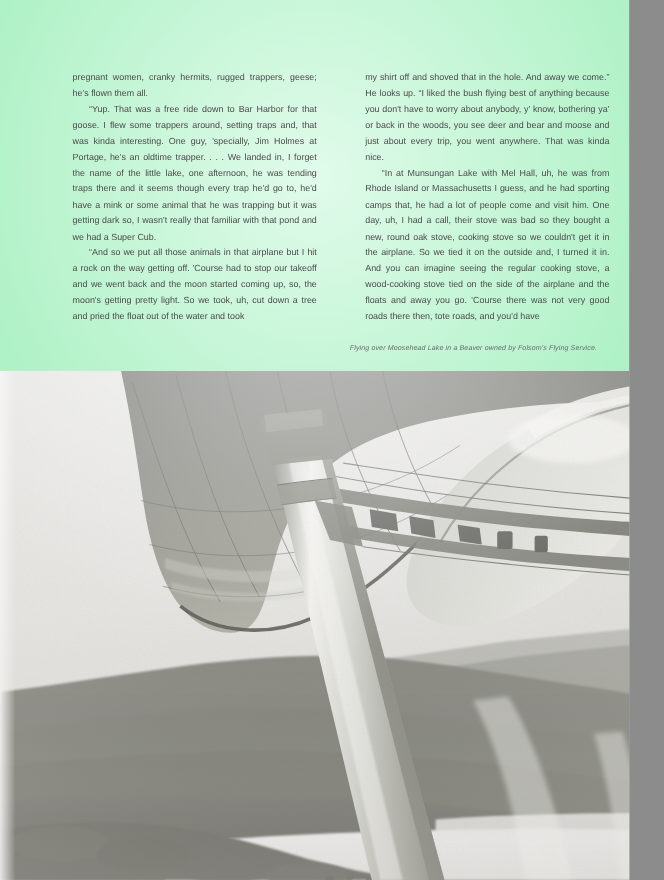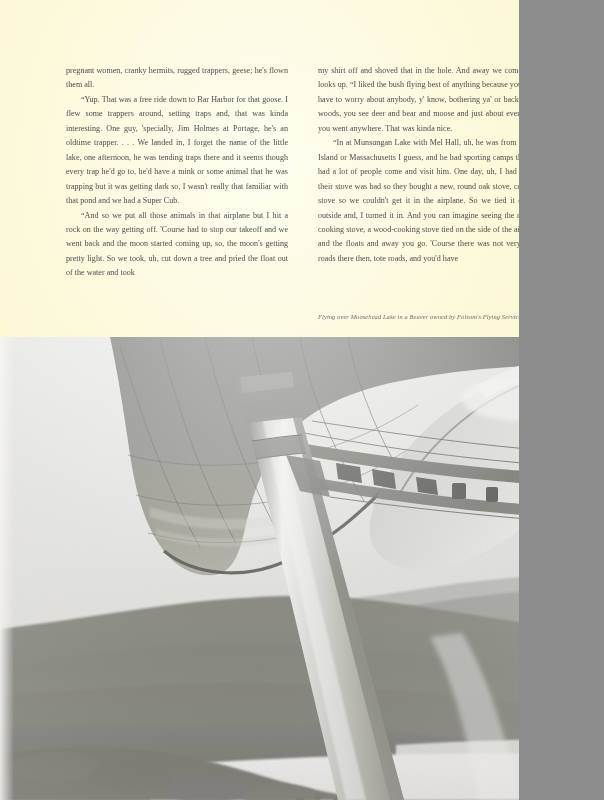--- a/index.html
+++ b/index.html
@@ -3,25 +3,25 @@
 <meta charset="utf-8">
 <title>Book Page</title>
 <style>
   html, body {
     margin: 0;
     padding: 0;
     background: #8c8c8c;
   }
   .page {
     position: relative;
-    width: 519px;
+    width: 572px;
     height: 800px;
     overflow: hidden;
-    background: #fef9c3;
-    font-family: Liberation Serif, serif;
+    background: #86efac;
+    font-family: Liberation Sans, sans-serif;
   }
 
   
   .paper-tone {
     position: absolute;
     inset: 0;
     background:
       radial-gradient(120% 90% at 50% 20%, rgba(255,255,255,0.75) 0%, rgba(240,238,235,0.25) 60%, rgba(226,224,220,0.45) 100%);
     pointer-events: none;
     z-index: 2;
@@ -40,21 +40,21 @@
     top: 64px;
     width: 222px;
     color: #4b4b4d;
     font-size: 8.1px;
     line-height: 14.45px;
     text-align: justify;
     text-justify: inter-word;
     -webkit-font-smoothing: antialiased;
   }
   .col-left  { left: 66px; }
-  .col-right { left: 318px; }
+  .col-right { left: 332px; }
 
   .col p {
     margin: 0;
     text-indent: 15px;
   }
   .col p.noindent { text-indent: 0; }
   .col p.quote-line { text-indent: 15px; font-style: italic; }
 
   .caption {
     position: absolute;

